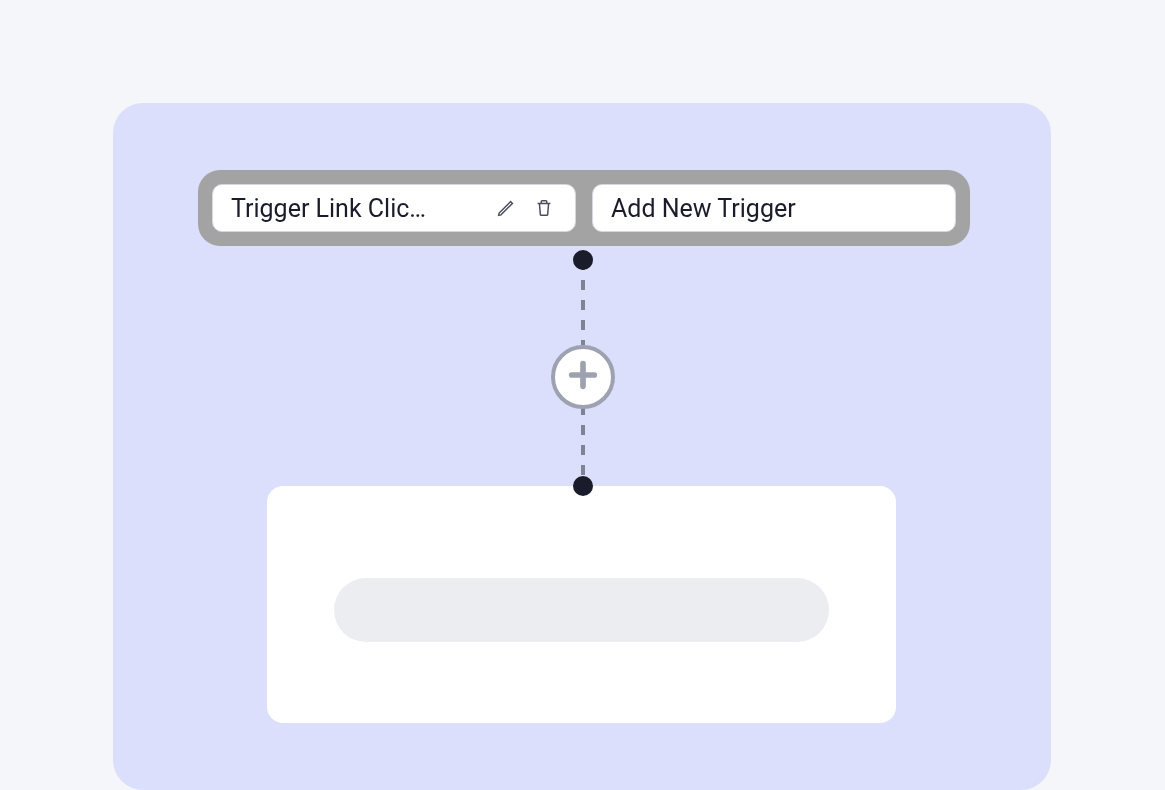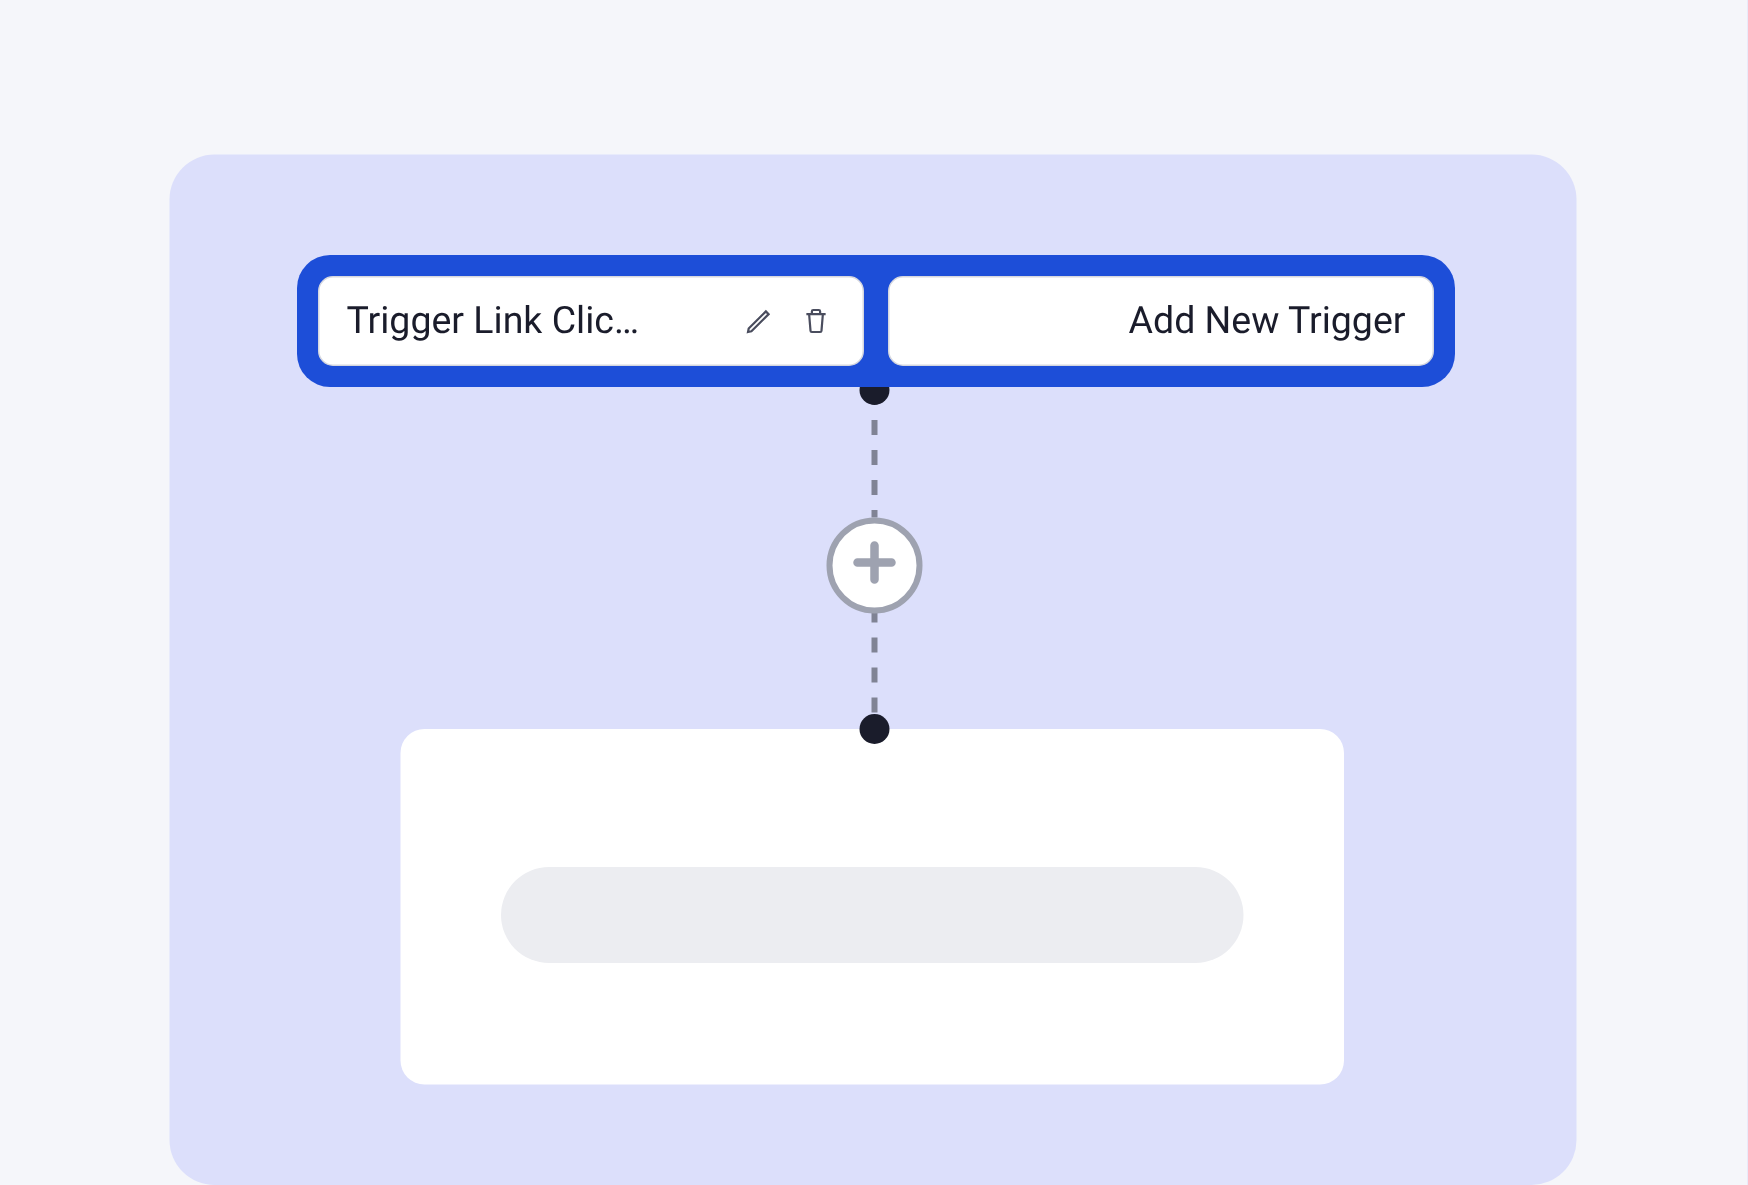--- a/index.html
+++ b/index.html
@@ -22,22 +22,22 @@
       width: 938px;
       height: 687px;
       background: #dcdffb;
       border-radius: 30px;
     }
     .trigger-bar {
       position: absolute;
       left: 198px;
       top: 170px;
       width: 772px;
-      height: 88px;
-      background: #1d4ed8;
+      height: 76px;
+      background: #a3a3a3;
       border-radius: 22px;
       display: flex;
       gap: 16px;
       padding: 14px;
       z-index: 10;
     }
     .trigger-pill {
       flex: 1;
       background: #ffffff;
       border: 1px solid #d5d7df;
@@ -51,21 +51,21 @@
     .trigger-pill.existing {
       justify-content: flex-start;
       gap: 12px;
     }
     .trigger-label {
       flex: 1;
       white-space: nowrap;
       overflow: hidden;
     }
     .trigger-pill.add {
-      justify-content: flex-end;
+      justify-content: flex-start;
     }
     .icon-btn {
       display: inline-flex;
       align-items: center;
       justify-content: center;
       width: 26px;
       height: 26px;
       color: #4a4d5e;
       flex-shrink: 0;
     }

